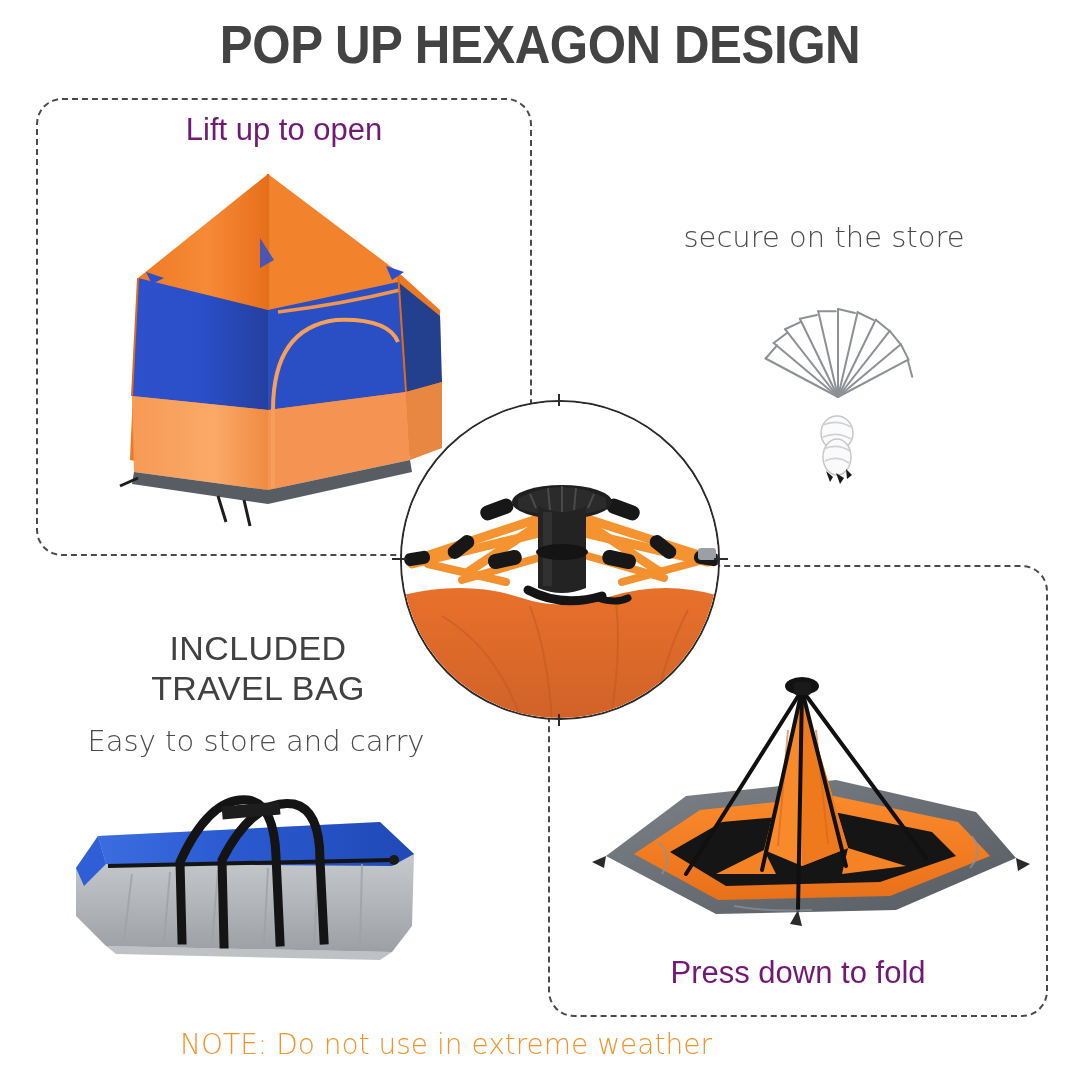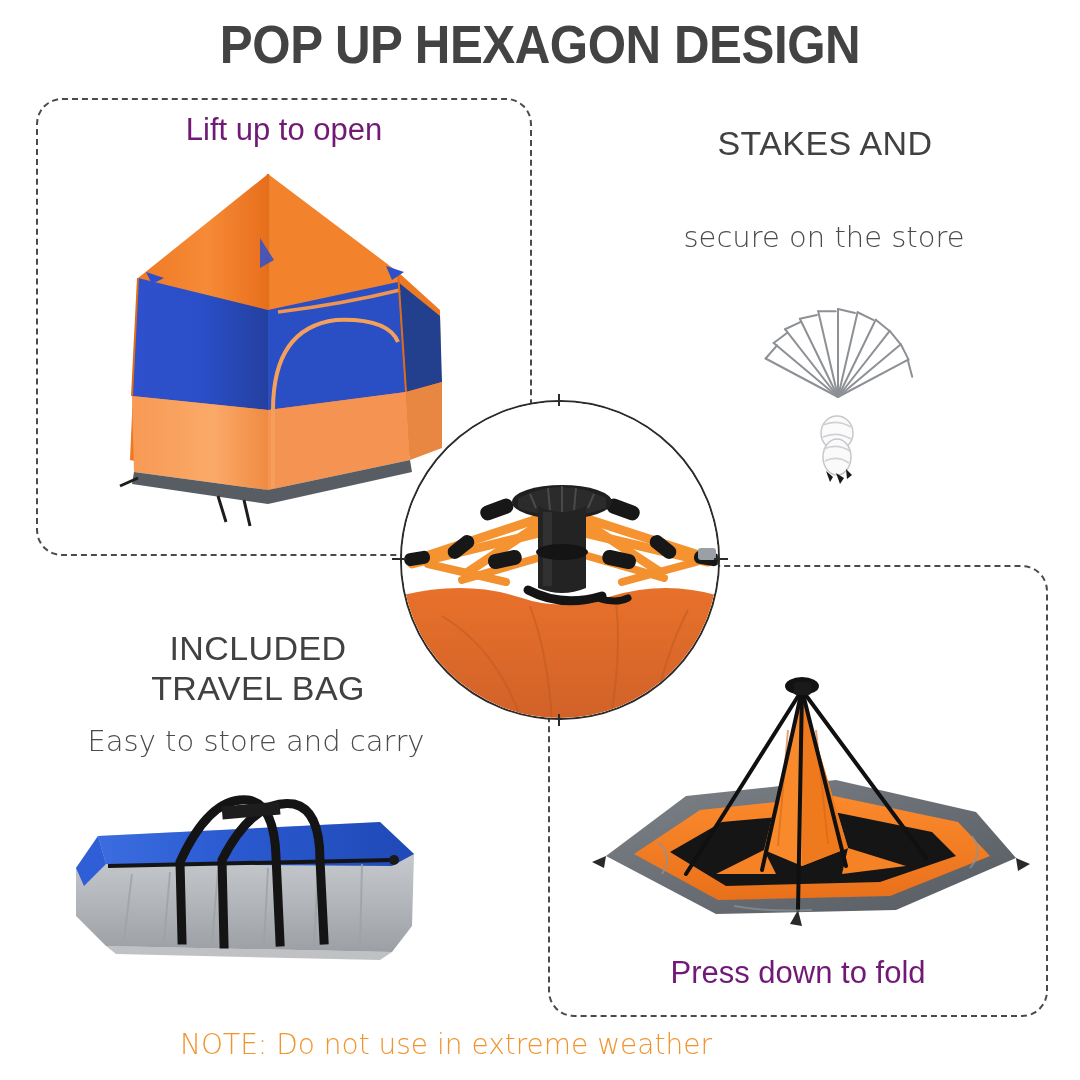--- a/index.html
+++ b/index.html
@@ -142,21 +142,20 @@
       <path d="M78 112 L96 118 L84 124 Z" fill="#2c4fcb"></path>
       <path d="M318 106 L336 112 L324 120 Z" fill="#2c4fcb"></path>
 
       <path d="M150 336 L158 362 M176 340 L182 366" stroke="#1d1d1d" stroke-width="3" fill="none"></path>
       <path d="M70 318 L52 326" stroke="#1d1d1d" stroke-width="3" fill="none"></path>
     </svg>
   </div>
   <div class="cap" id="cap-lift">Lift up to open</div>
 
   <div class="head" id="head-stakes">
-    <div>STAKES AND</div>
   </div>
   <div class="sub" id="sub-stakes">
     <div>secure on the store</div>
   </div>
 
   <div class="art" style="left:722px;top:305px;width:230px;height:200px;">
     <svg width="230" height="200" viewBox="0 0 230 200">
       <g stroke="#8d9095" stroke-width="2" fill="none" stroke-linecap="round">
 
         <g transform="rotate(-62 116 92)">

